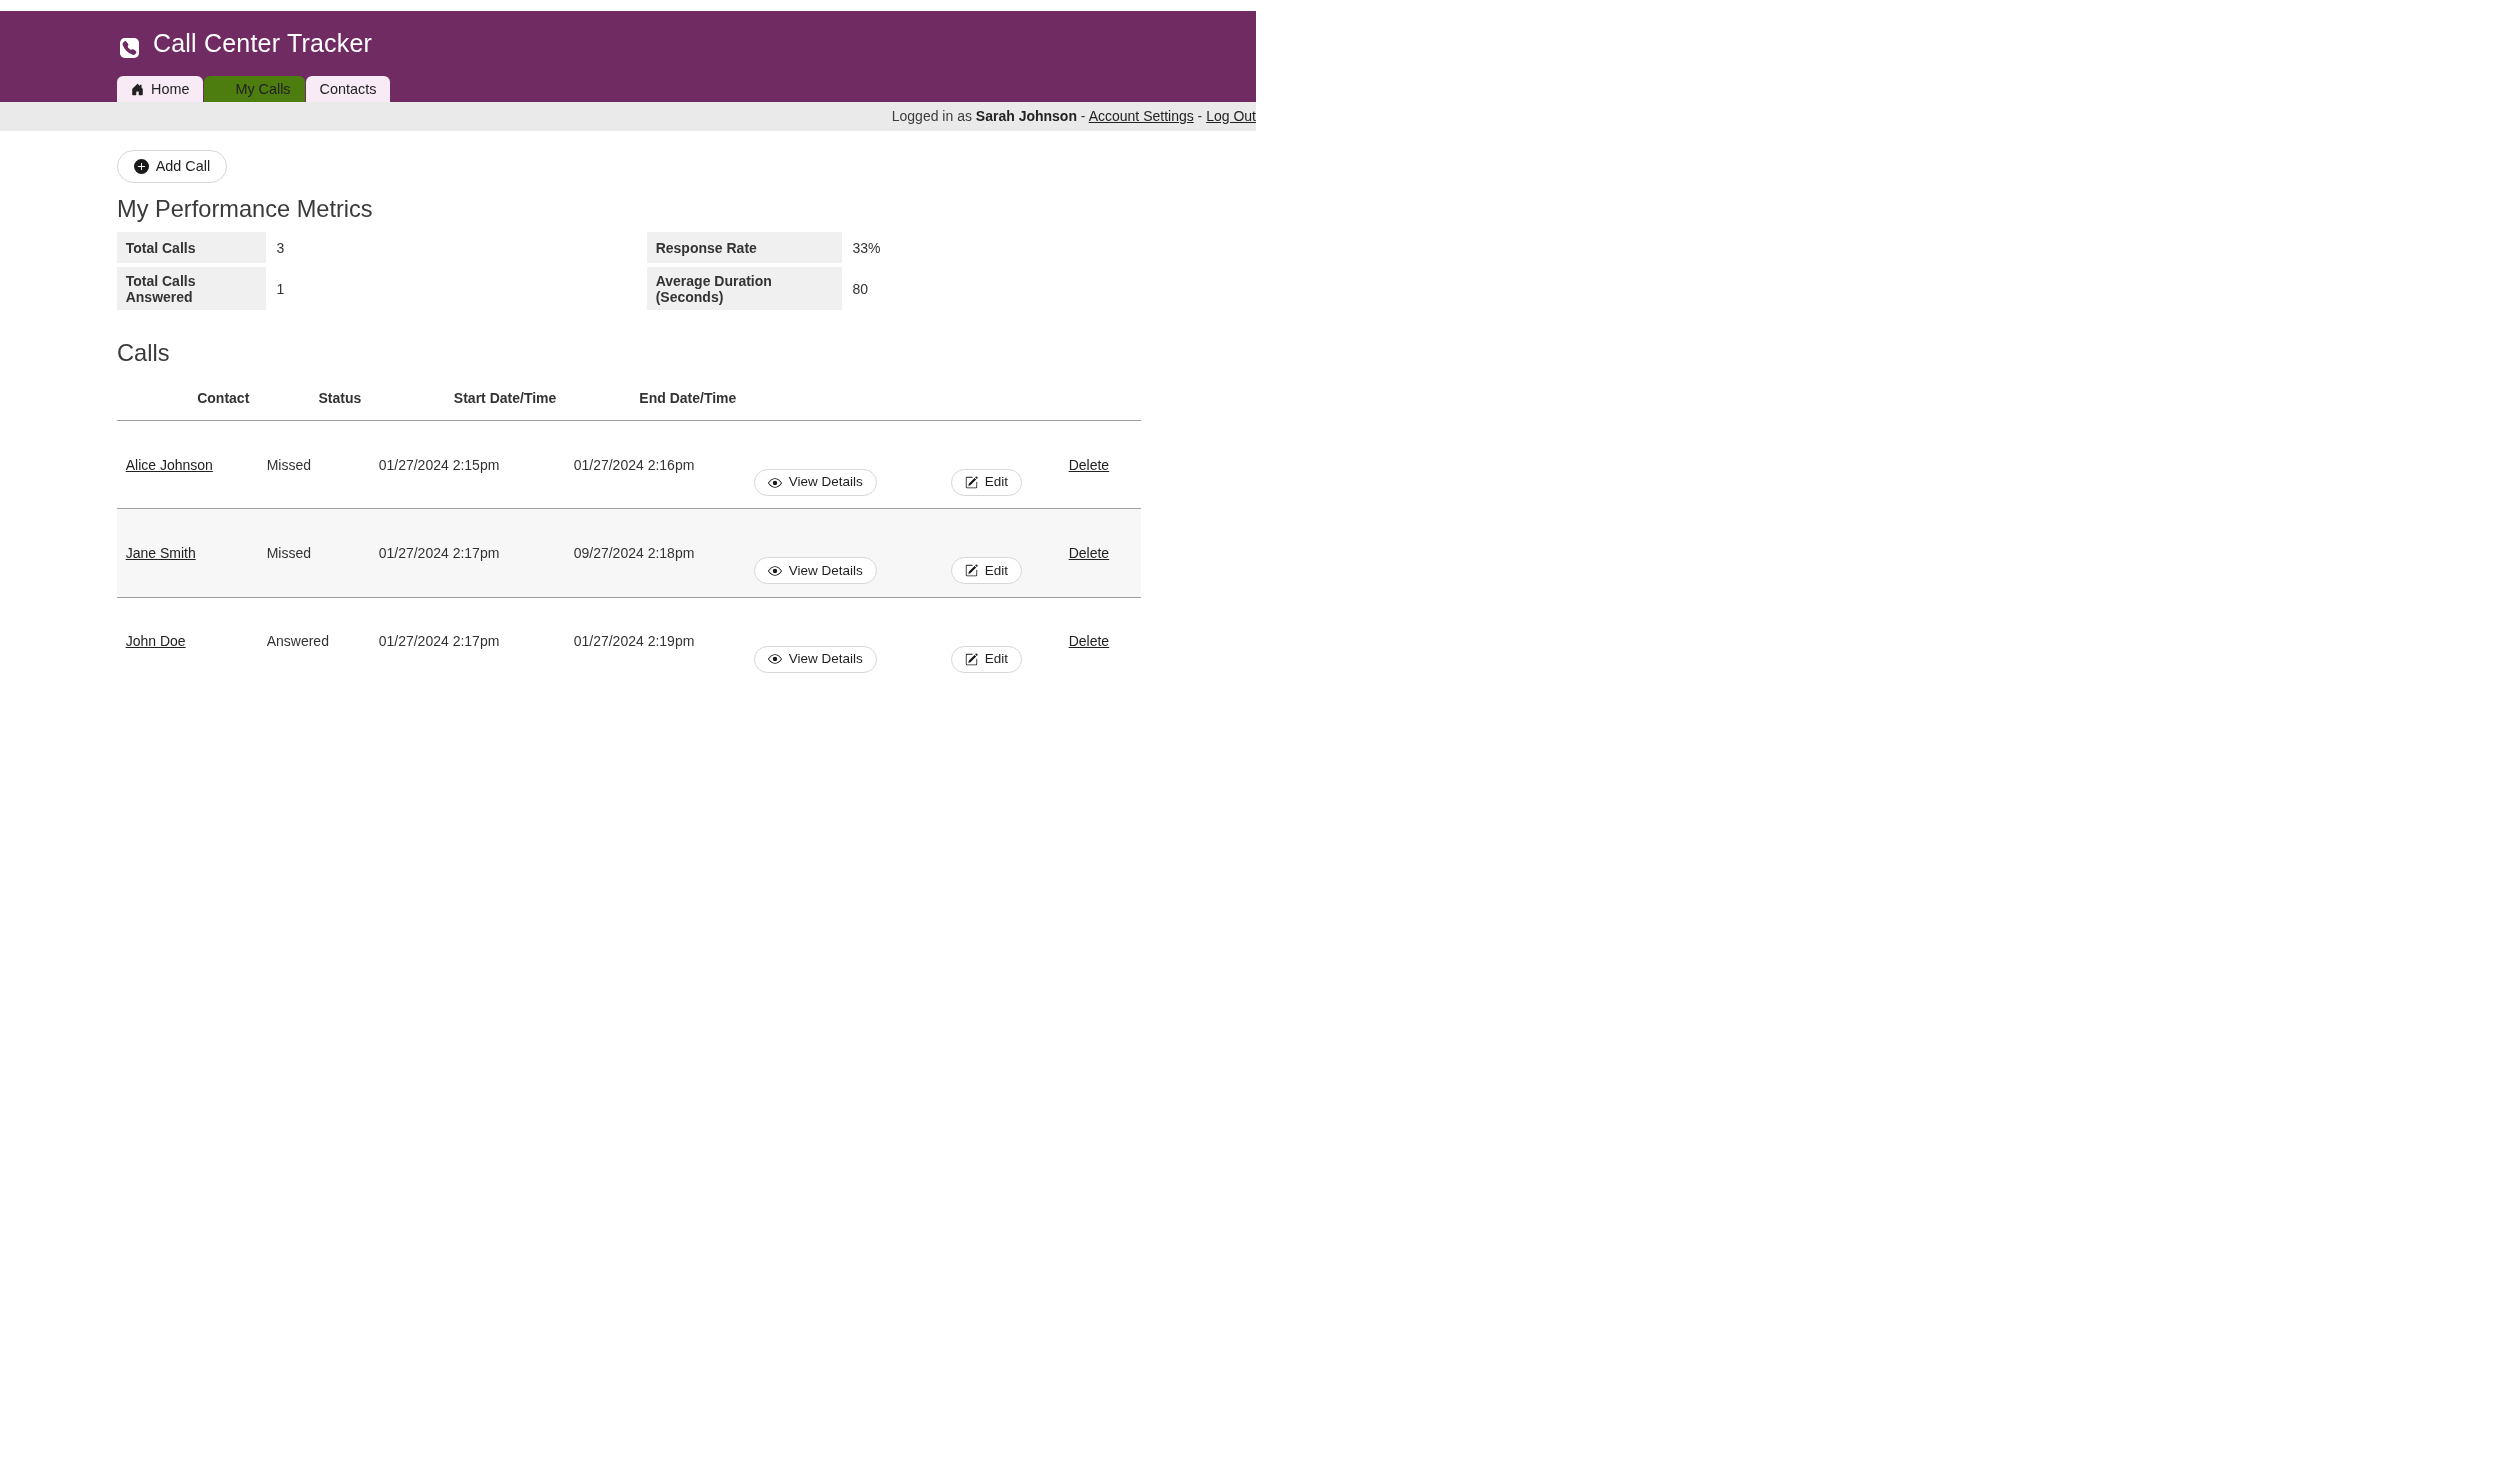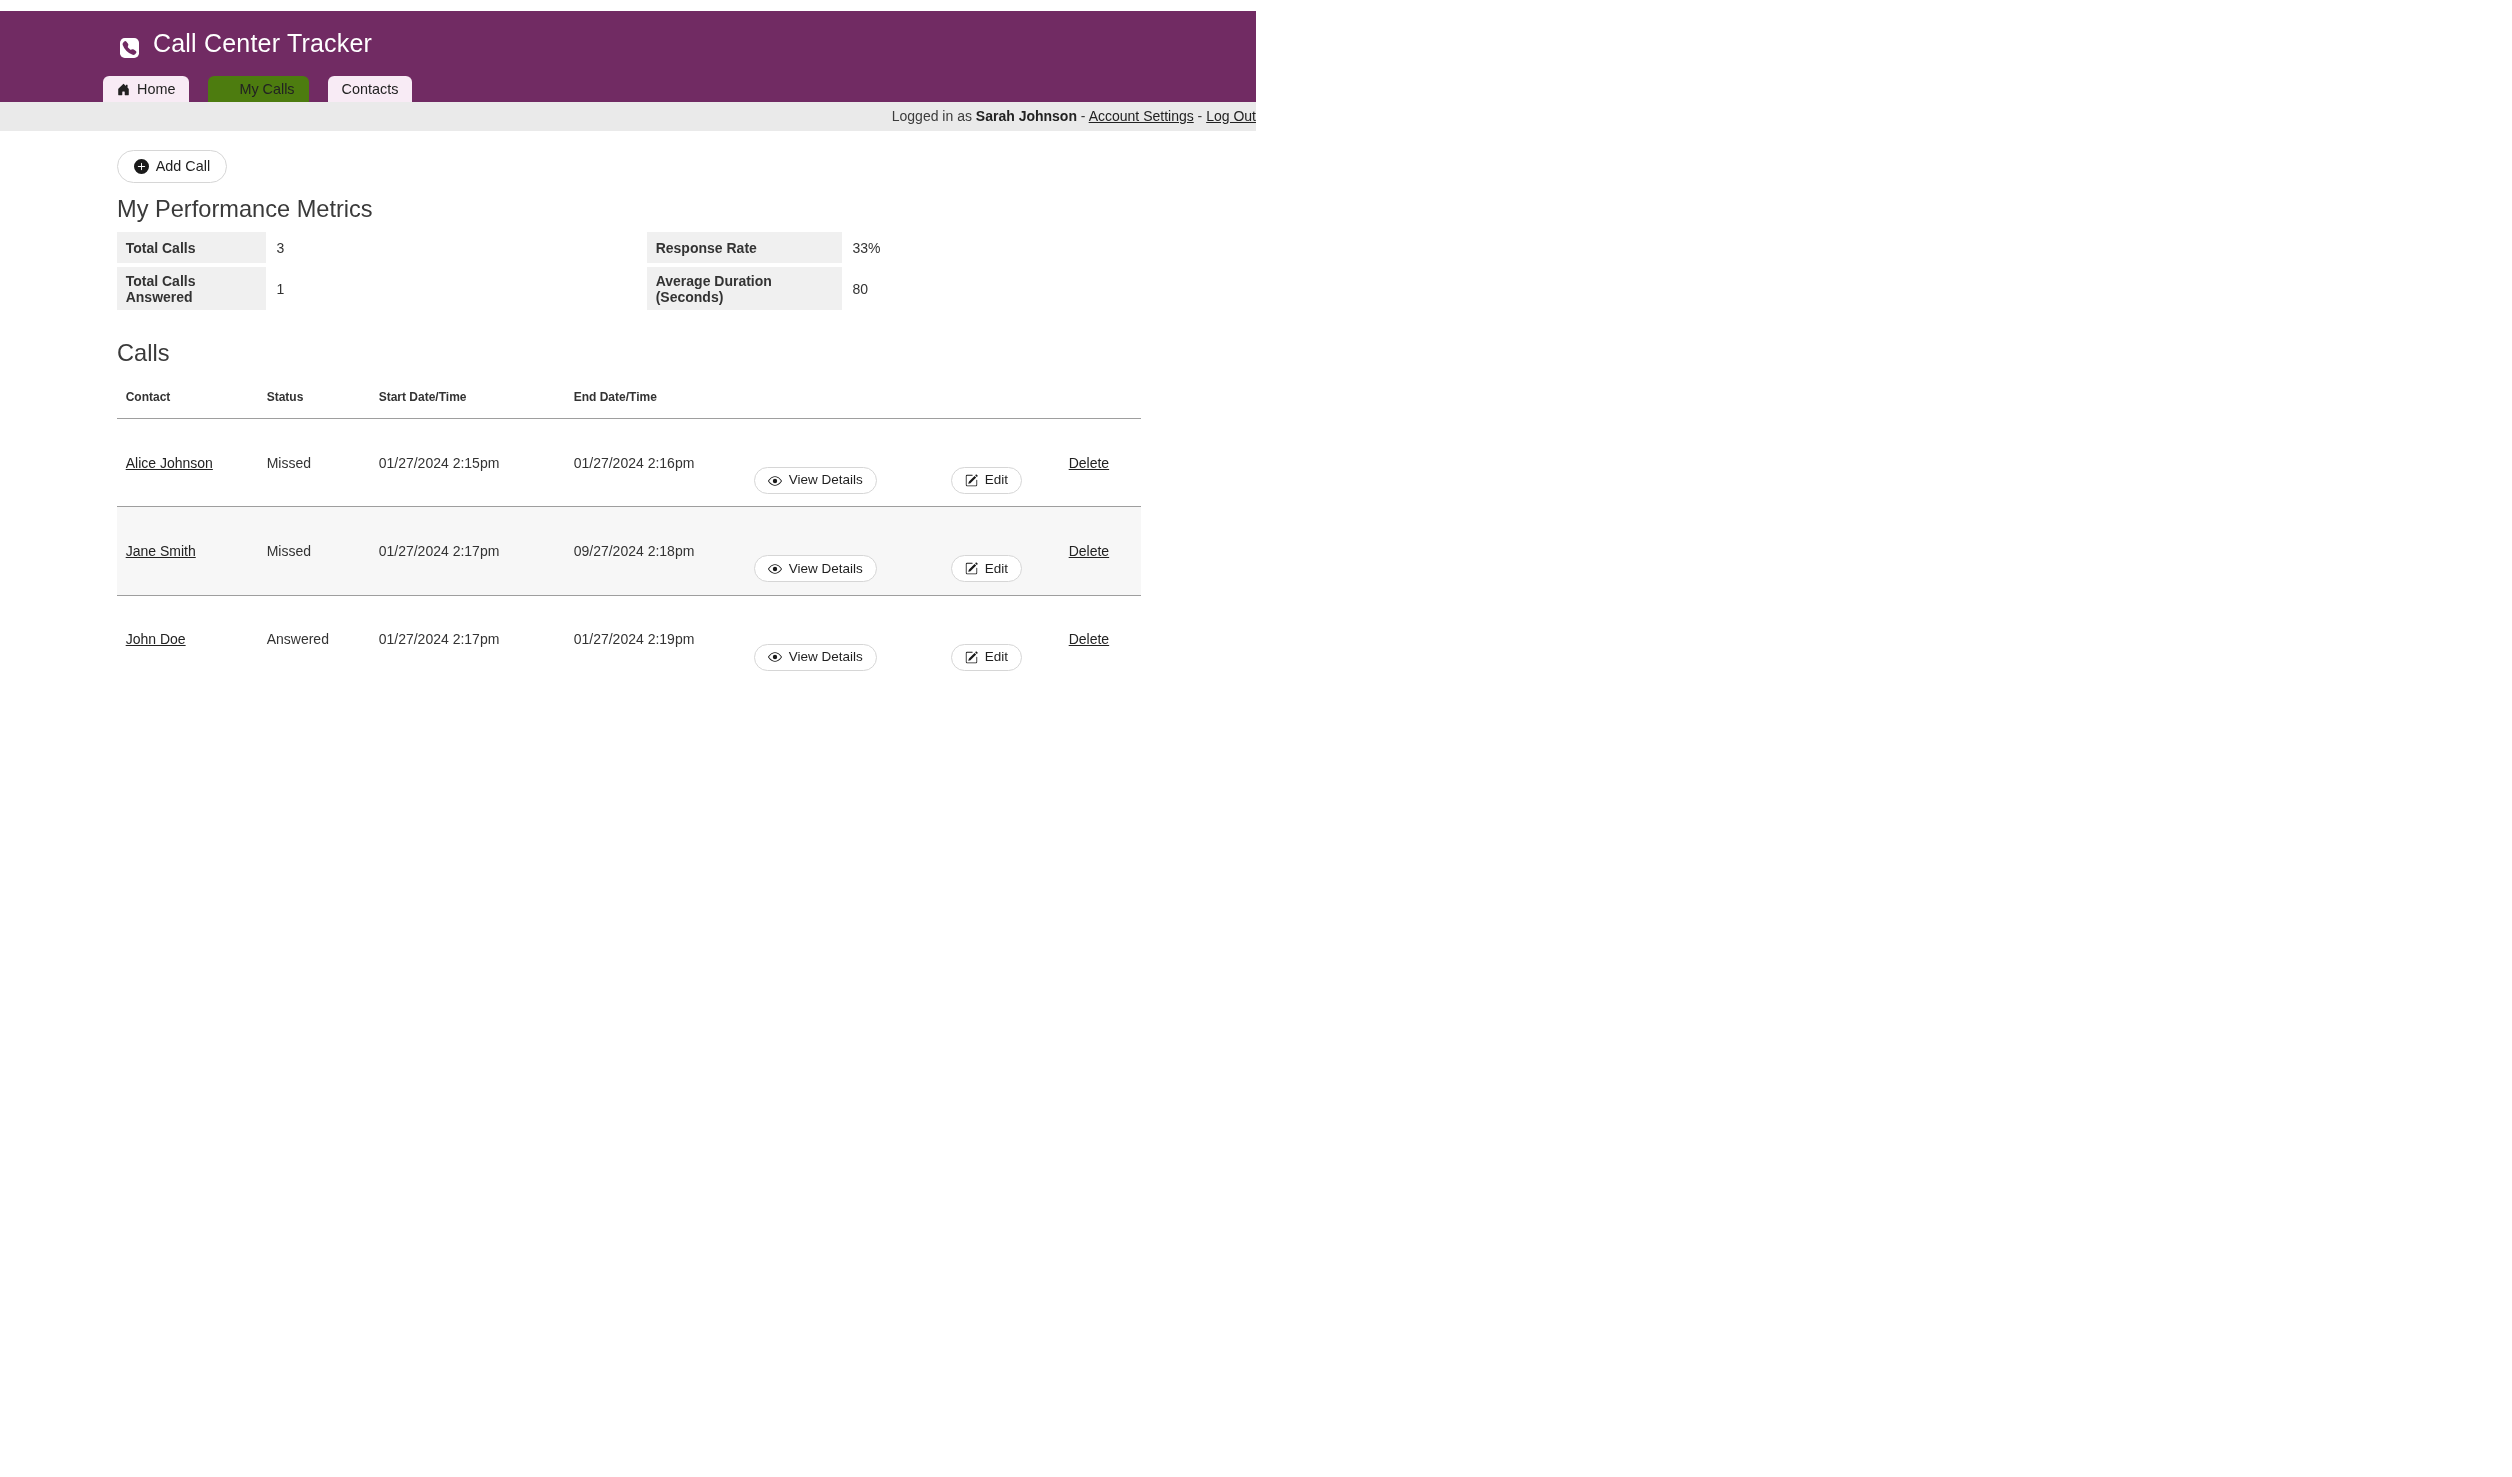--- a/index.html
+++ b/index.html
@@ -9,21 +9,21 @@
     color:#333; font-size:14px; min-height:739px;
   }
   a { color:#222; }
 
   
   .app-header { background:#712b63; height:91px; position:relative; }
   .brand { display:flex; align-items:flex-end; gap:14px; padding:18.3px 0 0 120px;margin-top:11px; }
   .brand-icon { width:19px; height:20px; flex:0 0 auto; }
   .app-title { color:#fff; font-size:25px; font-weight:500; letter-spacing:0.2px; }
 
-  .main-nav { position:absolute; left:103px; bottom:0; display:flex; gap:19px; }
+  .main-nav { position:absolute; left:117px; bottom:0; display:flex; gap:1px; }
   .tab {
     display:inline-flex; align-items:center; gap:7px;
     height:26px; padding:0 14px; background:#f8ebf5; color:#222;
     border-radius:6.1px 6.1px 0 0; font-size:14.4px; text-decoration:none; cursor:pointer;
   }
   .tab.active { background:#4d7c0f;padding-left:31px; }
   .tab svg { width:13px; height:13px; }
 
   
   .user-bar {
@@ -55,21 +55,21 @@
   table.metrics { width:100%; border-collapse:separate; border-spacing:0 4.4px; table-layout:fixed; }
   table.metrics th {
     background:#f0f0f0; text-align:left; font-weight:600; color:#333;
     font-size:14px; padding:5.2px 8.7px; height:31px;
   }
   table.metrics td { font-size:14px; color:#333; padding:5.2px 10.5px; }
 
   
   table.calls { width:100%; border-collapse:collapse; table-layout:fixed; }
   table.calls th {
-    text-align:left; font-weight:600; color:#333; font-size:12px;
+    text-align:right; font-weight:600; color:#333; font-size:14px;
     padding:23px 8.7px 14px; border-bottom:0.9px solid #9e9e9e;
   }
   table.calls td { padding:12.2px 8.7px; font-size:14px; color:#333; height:51px; vertical-align:middle; }
   table.calls tbody tr + tr td { border-top:0.9px solid #9e9e9e; }
   table.calls tbody tr:nth-child(2) { background:#f7f7f7; }
   .contact-link { text-decoration:underline; cursor:pointer; }
   .delete-link { text-decoration:underline; cursor:pointer; }
 </style>
 </head>
 <body>

